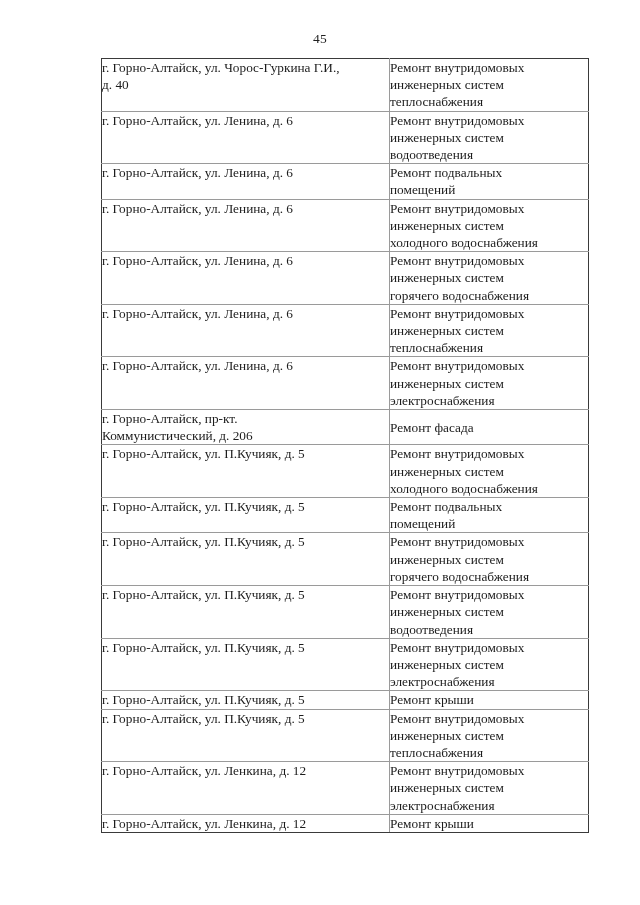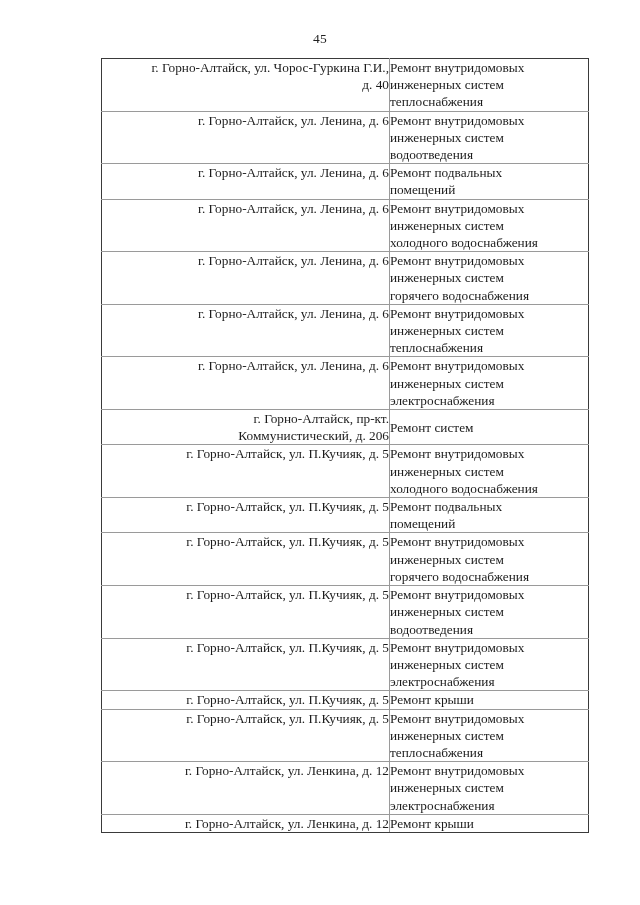--- a/index.html
+++ b/index.html
@@ -63,21 +63,20 @@
   }
   
   table.works tr:first-child td { border-top-color: #3a3a3a; }
   table.works tr:last-child td  { border-bottom-color: #3a3a3a; }
   table.works td.addr { border-left-color: #3a3a3a; }
   table.works td.work { border-right-color: #3a3a3a; border-left-color: #5a5a5a; }
 
   td.addr {
     padding: 3px 6px 3px 9px;
     vertical-align: middle;
-    text-align: right;
   }
   td.work {
     padding: 2px 6px 3px 7px;
     vertical-align: top;
   }
   
   td.work.single { vertical-align: middle; }
 
   .cell-line { display: block; white-space: nowrap; }
   .cell-text { display: block; }
@@ -167,21 +166,21 @@
               <span class="cell-text">инженерных систем</span>
               <span class="cell-text">электроснабжения</span>
             </td>
           </tr>
           <tr>
             <td class="addr">
               <span class="cell-line">г. Горно-Алтайск, пр-кт.</span>
               <span class="cell-line">Коммунистический, д. 206</span>
             </td>
             <td class="work single">
-              <span class="cell-text">Ремонт систем</span>
+              <span class="cell-text">Ремонт фасада</span>
             </td>
           </tr>
           <tr>
             <td class="addr">
               <span class="cell-line">г. Горно-Алтайск, ул. П.Кучияк, д. 5</span>
             </td>
             <td class="work">
               <span class="cell-text">Ремонт внутридомовых</span>
               <span class="cell-text">инженерных систем</span>
               <span class="cell-text">холодного водоснабжения</span>

